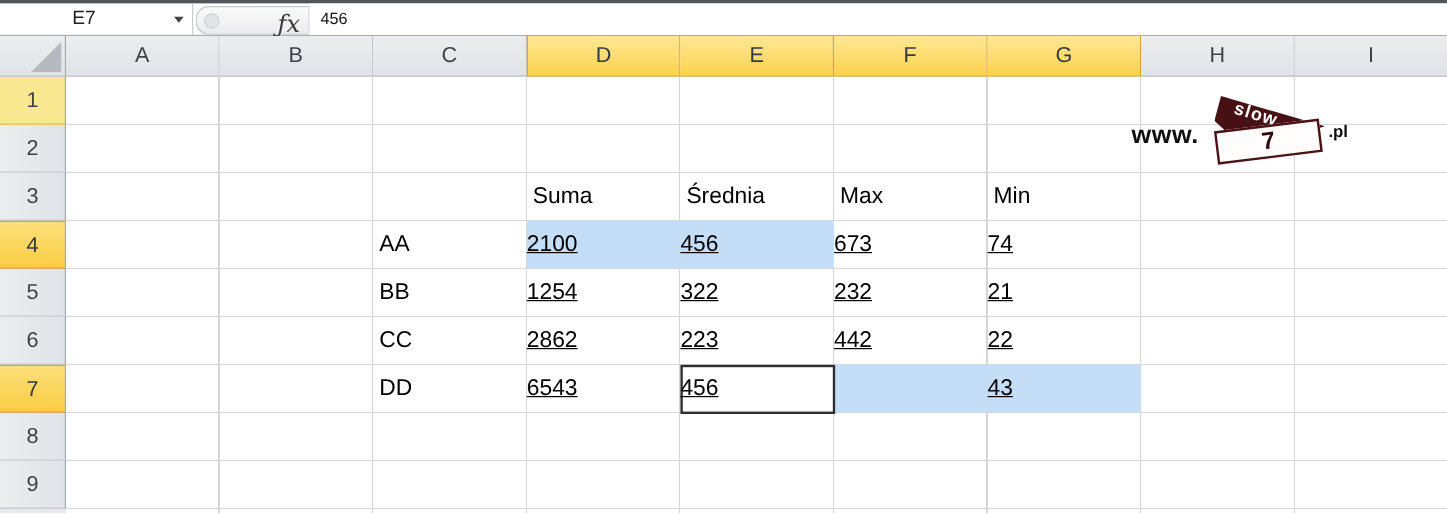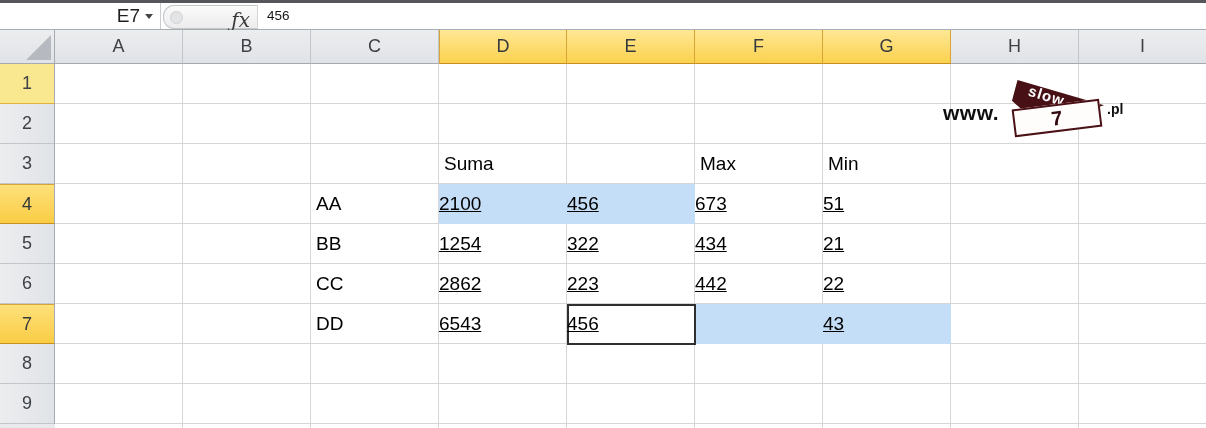--- a/index.html
+++ b/index.html
@@ -7,21 +7,21 @@
        font-family:"Liberation Sans",sans-serif;background:#fff;}
 
   
   .top-strip{position:absolute;left:0;top:0;width:1206px;height:3px;background:#55565a;}
 
   
   .fbar{position:absolute;left:0;top:3px;width:1206px;height:26px;background:#fff;
         border-bottom:1px solid #a8adb3;}
   .name-box{position:absolute;left:0;top:0;width:160px;height:26px;border-right:1px solid #c9ccd0;}
   .name-box-text{position:absolute;left:0;top:0;width:140px;height:14px;line-height:26px;
-        text-align:right;font-size:19px;color:#1f1f1f;}
+        text-align:center;font-size:16px;color:#1f1f1f;}
   .nb-arrow{position:absolute;right:7px;top:11px;width:0;height:0;
         border-left:4px solid transparent;border-right:4px solid transparent;
         border-top:5px solid #444;}
   .fx-pill{position:absolute;left:163px;top:2px;width:94px;height:22px;
         background:linear-gradient(#fbfbfb,#ececee);
         border:1px solid #c4c6c9;border-right:none;border-radius:11px 0 0 11px;}
   .pill-dot{position:absolute;left:6px;top:5px;width:11px;height:11px;border-radius:50%;
         background:#e3e4e6;border:1px solid #cfd1d4;}
   .fx-glyph{position:absolute;right:8px;top:2px;font-family:"DejaVu Serif",serif;
         font-style:italic;font-size:20px;color:#3a3a3a;}
@@ -126,33 +126,34 @@
   </div>
 
   <div class="grid">
 
     <div class="range" style="left:384px;top:120px;width:256px;height:40px;"></div>
     <div class="range" style="left:640px;top:240px;width:256px;height:40px;"></div>
 
     <div class="active-cell"></div>
 
     <div class="cell lbl" style="left:384px;top:80px;">Suma</div>
+    <div class="cell lbl" style="left:512px;top:80px;">Średnia</div>
     <div class="cell lbl" style="left:640px;top:80px;">Max</div>
     <div class="cell lbl" style="left:256px;top:120px;">AA</div>
 
     <div class="cell lbl" style="left:768px;top:80px;">Min</div>
     <div class="cell num" style="left:384px;top:120px;">2100</div>
     <div class="cell num" style="left:512px;top:120px;">456</div>
     <div class="cell num" style="left:640px;top:120px;">673</div>
-    <div class="cell num" style="left:768px;top:120px;">51</div>
+    <div class="cell num" style="left:768px;top:120px;">74</div>
 
     <div class="cell lbl" style="left:256px;top:160px;">BB</div>
     <div class="cell num" style="left:384px;top:160px;">1254</div>
     <div class="cell num" style="left:512px;top:160px;">322</div>
-    <div class="cell num" style="left:640px;top:160px;">434</div>
+    <div class="cell num" style="left:640px;top:160px;">232</div>
     <div class="cell num" style="left:768px;top:160px;">21</div>
 
     <div class="cell lbl" style="left:256px;top:200px;">CC</div>
     <div class="cell num" style="left:384px;top:200px;">2862</div>
     <div class="cell num" style="left:512px;top:200px;">223</div>
     <div class="cell num" style="left:640px;top:200px;">442</div>
     <div class="cell num" style="left:768px;top:200px;">22</div>
 
     <div class="cell lbl" style="left:256px;top:240px;">DD</div>
     <div class="cell num" style="left:384px;top:240px;">6543</div>

